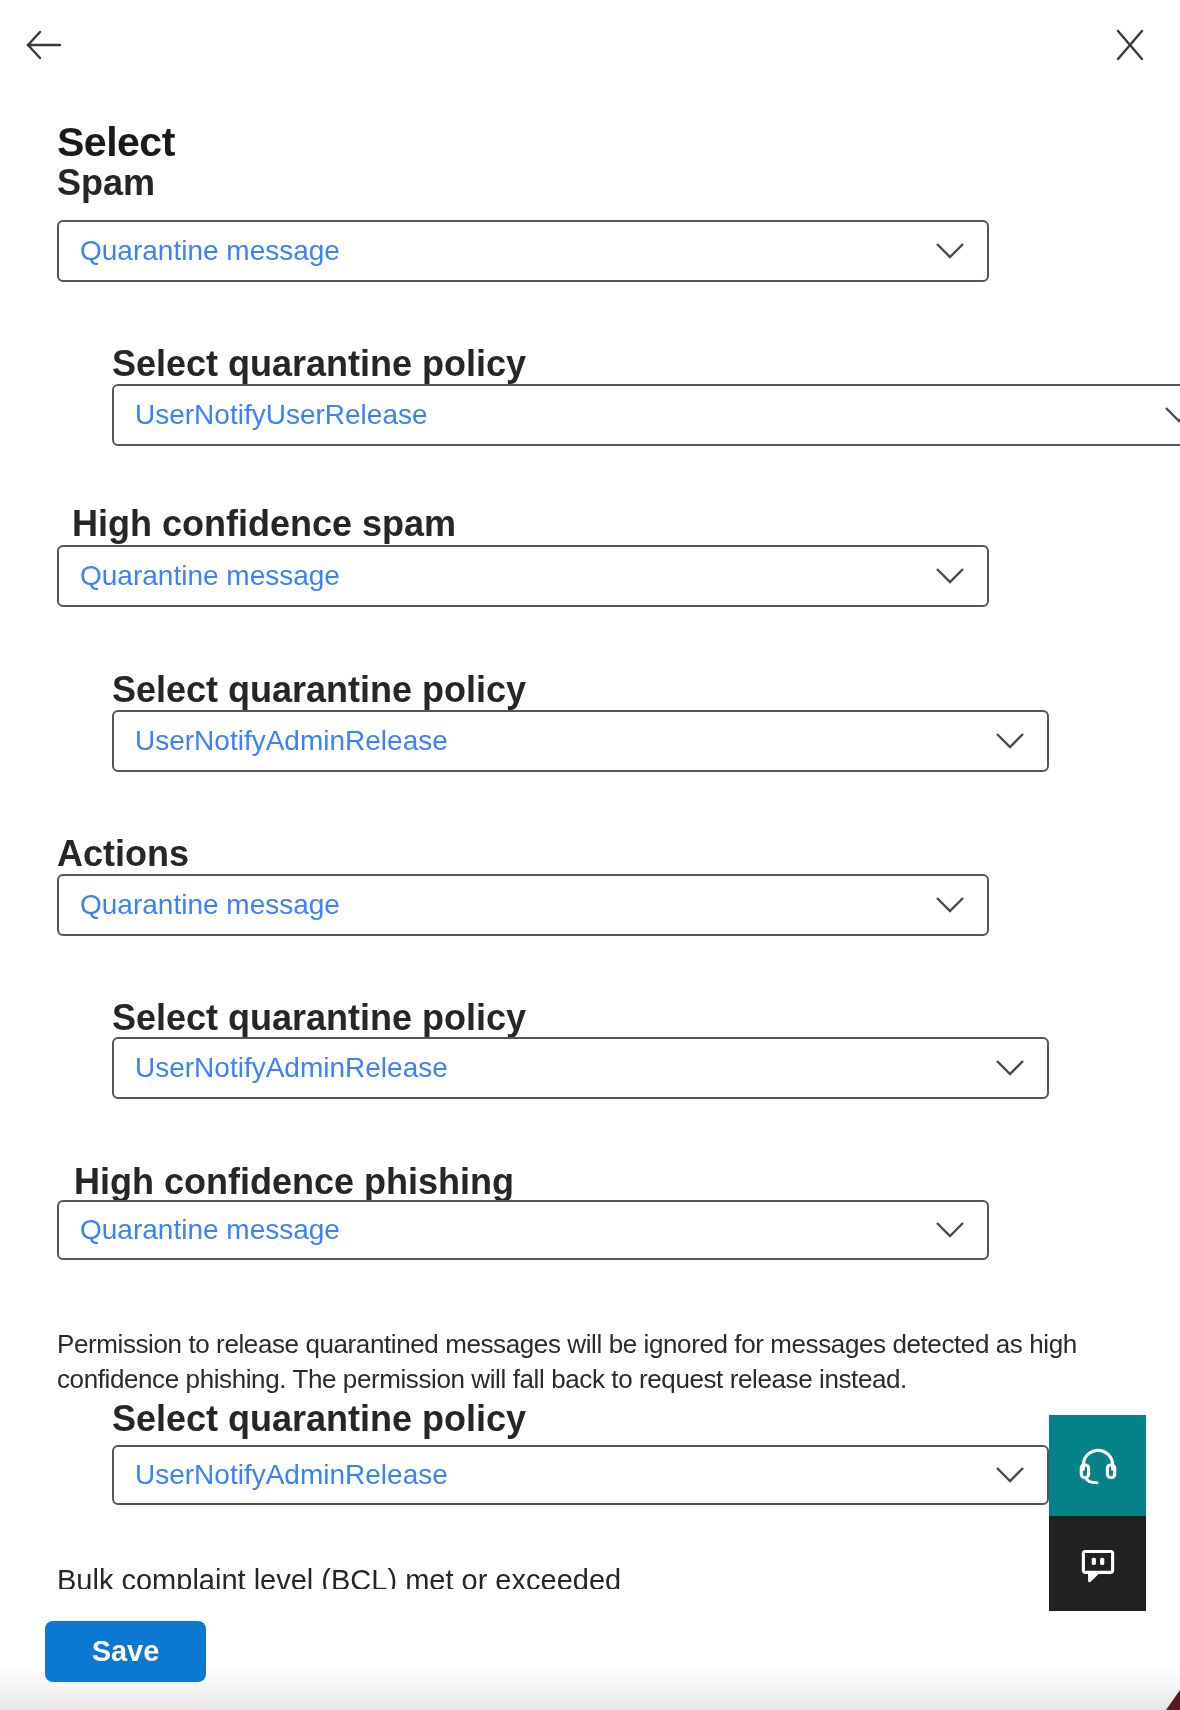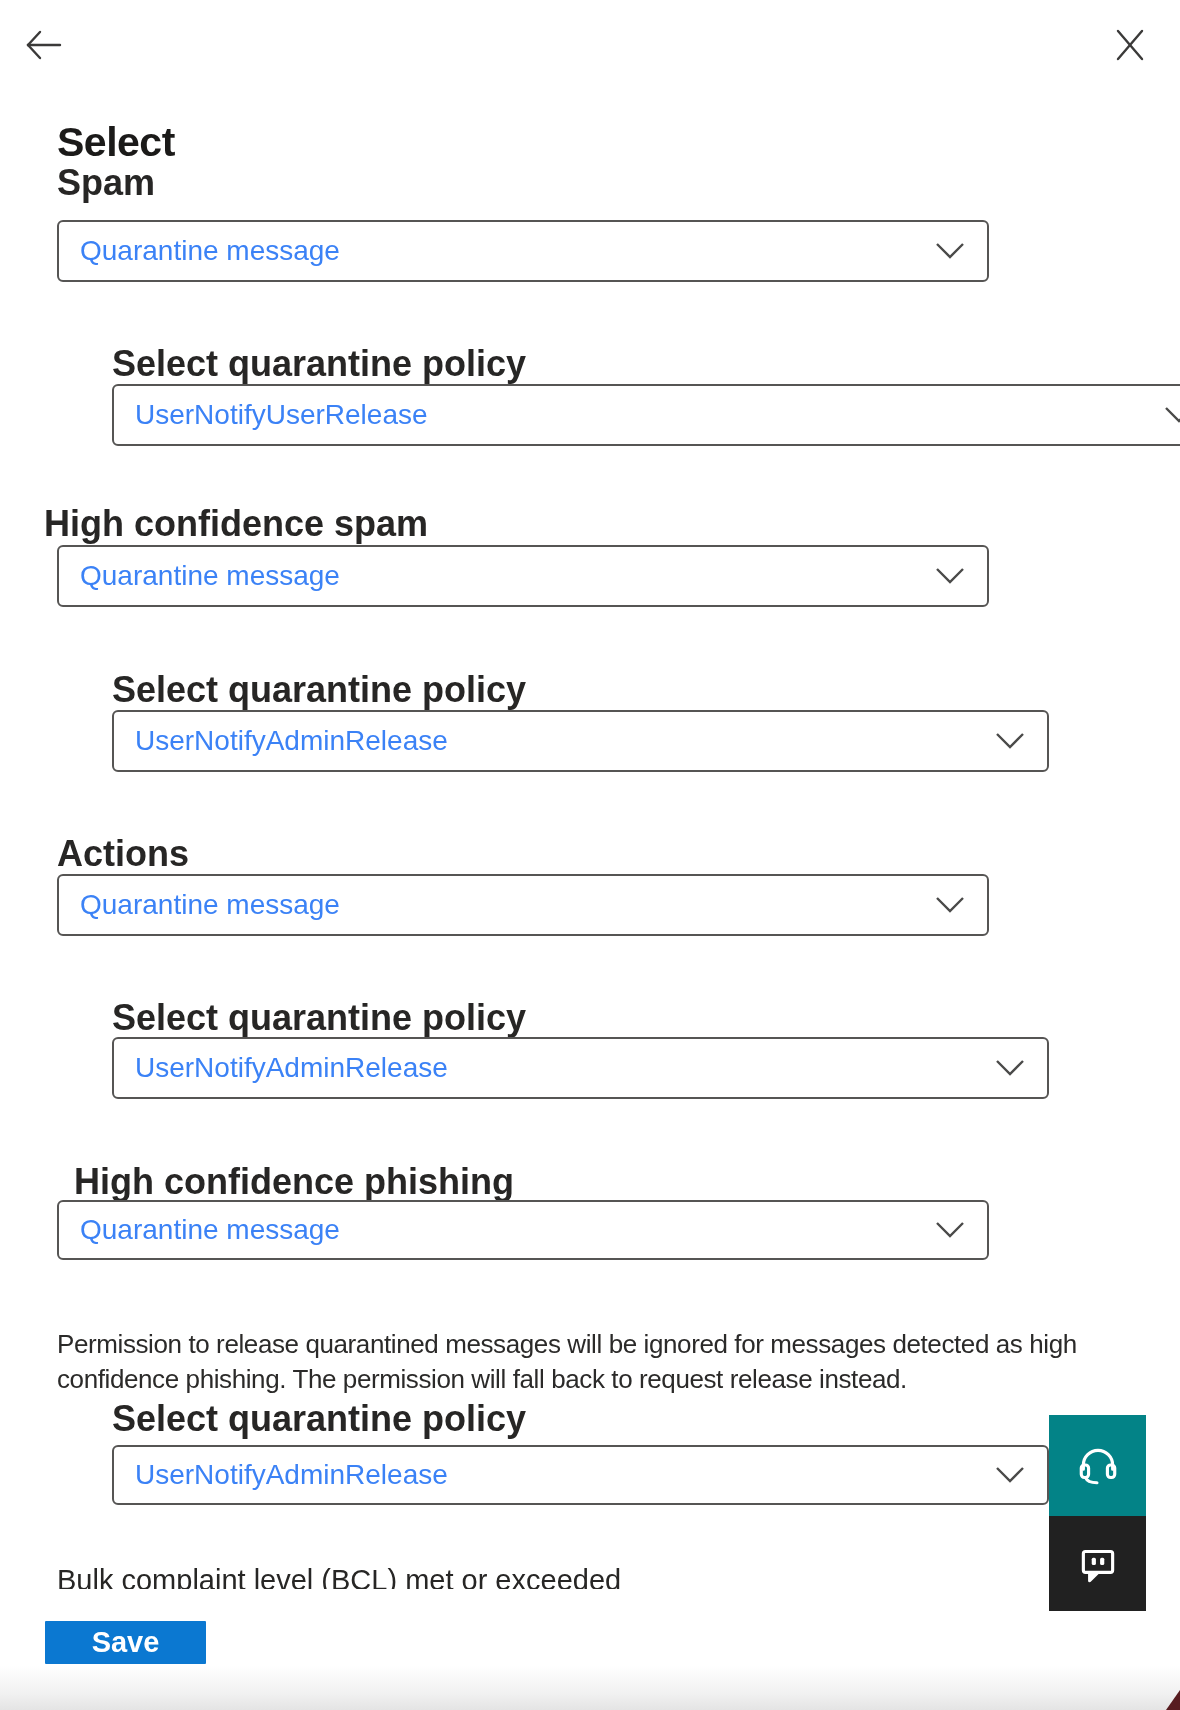--- a/index.html
+++ b/index.html
@@ -33,22 +33,22 @@
   }
   .clipped-lbl{
     position:absolute;left:57px;top:1564px;height:25px;overflow:hidden;
     font-size:29px;font-weight:400;color:#272625;white-space:nowrap;
   }
   .footer{
     position:absolute;left:0;top:1592px;width:1180px;height:118px;z-index:5;
     background:linear-gradient(180deg,#ffffff 0%,#ffffff 62%,#f1f1f1 86%,#e4e4e4 100%);
   }
   .btn{
-    position:absolute;top:29px;height:43px;box-sizing:border-box;
-    border-radius:1px;font-family:inherit;font-size:29px;font-weight:600;cursor:pointer;
+    position:absolute;top:29px;height:61px;box-sizing:border-box;
+    border-radius:8px;font-family:inherit;font-size:29px;font-weight:600;cursor:pointer;
     display:flex;align-items:center;justify-content:center;
   }
   .btn.save{left:45px;width:161px;background:#0b78d1;border:none;color:#ffffff;}
   .btn.cancel{left:228px;width:169px;background:#e9e9e9;border:2px solid #8f8f8f;color:#252423;}
   .widget{
     position:absolute;left:1049px;width:97px;border:none;padding:0;cursor:pointer;z-index:10;
     display:flex;align-items:center;justify-content:center;
   }
   .widget.help{top:1415px;height:101px;background:#038387;}
   .widget.feedback{top:1516px;height:95px;background:#212121;}
@@ -89,21 +89,21 @@
 </div>
 
 <div class="lbl" style="left:112px;top:343px;">Select quarantine policy</div>
 <div class="dd" style="left:112px;top:384px;width:1106px;">
   <span class="val">UserNotifyUserRelease</span>
   <svg class="chev" width="30" height="18" viewBox="0 0 30 18">
     <polyline points="2,2 15,15 28,2" fill="none" stroke="#4a4a49" stroke-width="2.4"></polyline>
   </svg>
 </div>
 
-<div class="lbl" style="left:44px;top:503px;">High confidence spam</div>
+<div class="lbl" style="left:72px;top:503px;">High confidence spam</div>
 <div class="dd" style="left:57px;top:545px;width:932px;">
   <span class="val">Quarantine message</span>
   <svg class="chev" width="30" height="18" viewBox="0 0 30 18">
     <polyline points="2,2 15,15 28,2" fill="none" stroke="#4a4a49" stroke-width="2.4"></polyline>
   </svg>
 </div>
 
 <div class="lbl" style="left:112px;top:669px;">Select quarantine policy</div>
 <div class="dd" style="left:112px;top:710px;width:937px;">
   <span class="val">UserNotifyAdminRelease</span>

